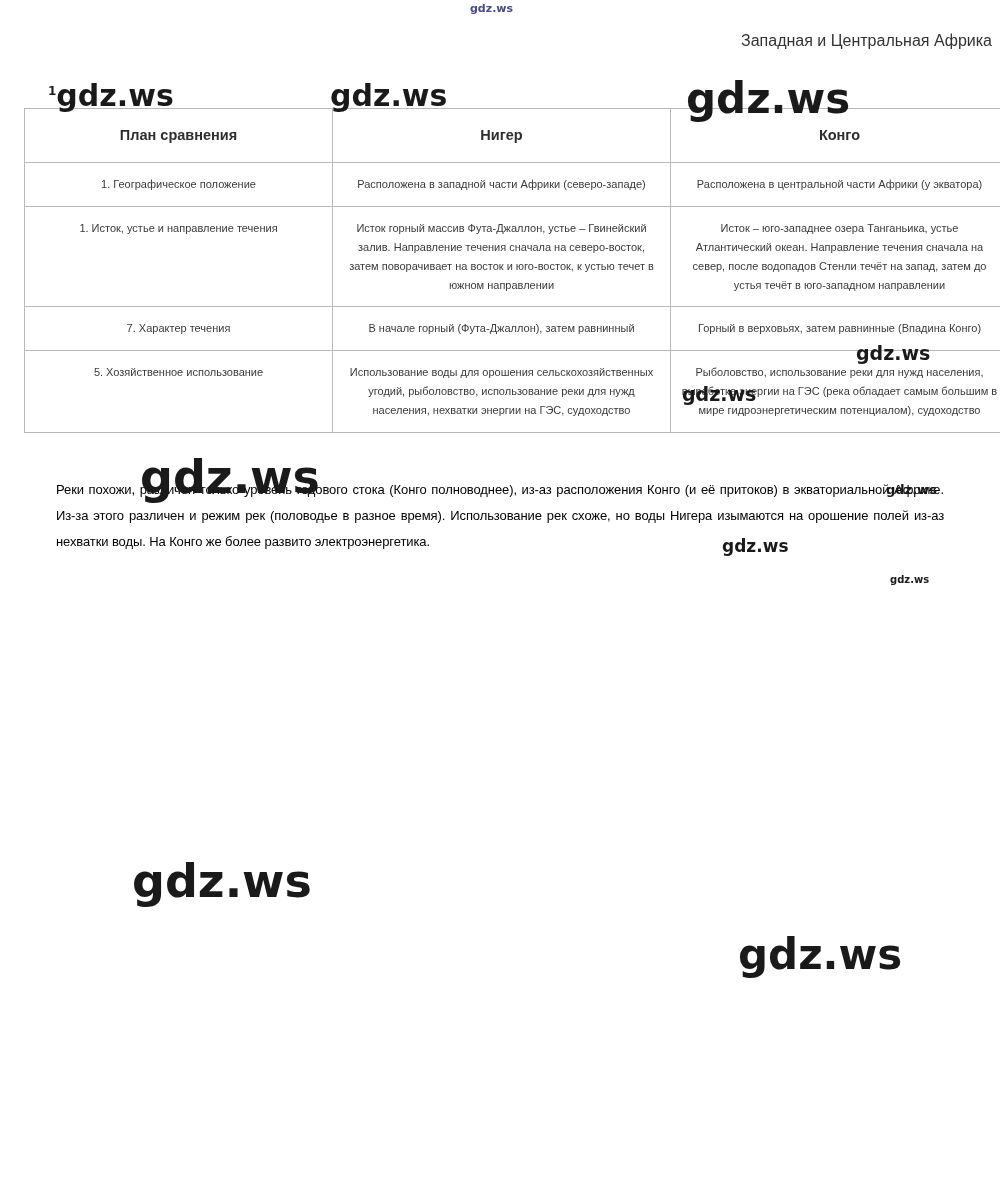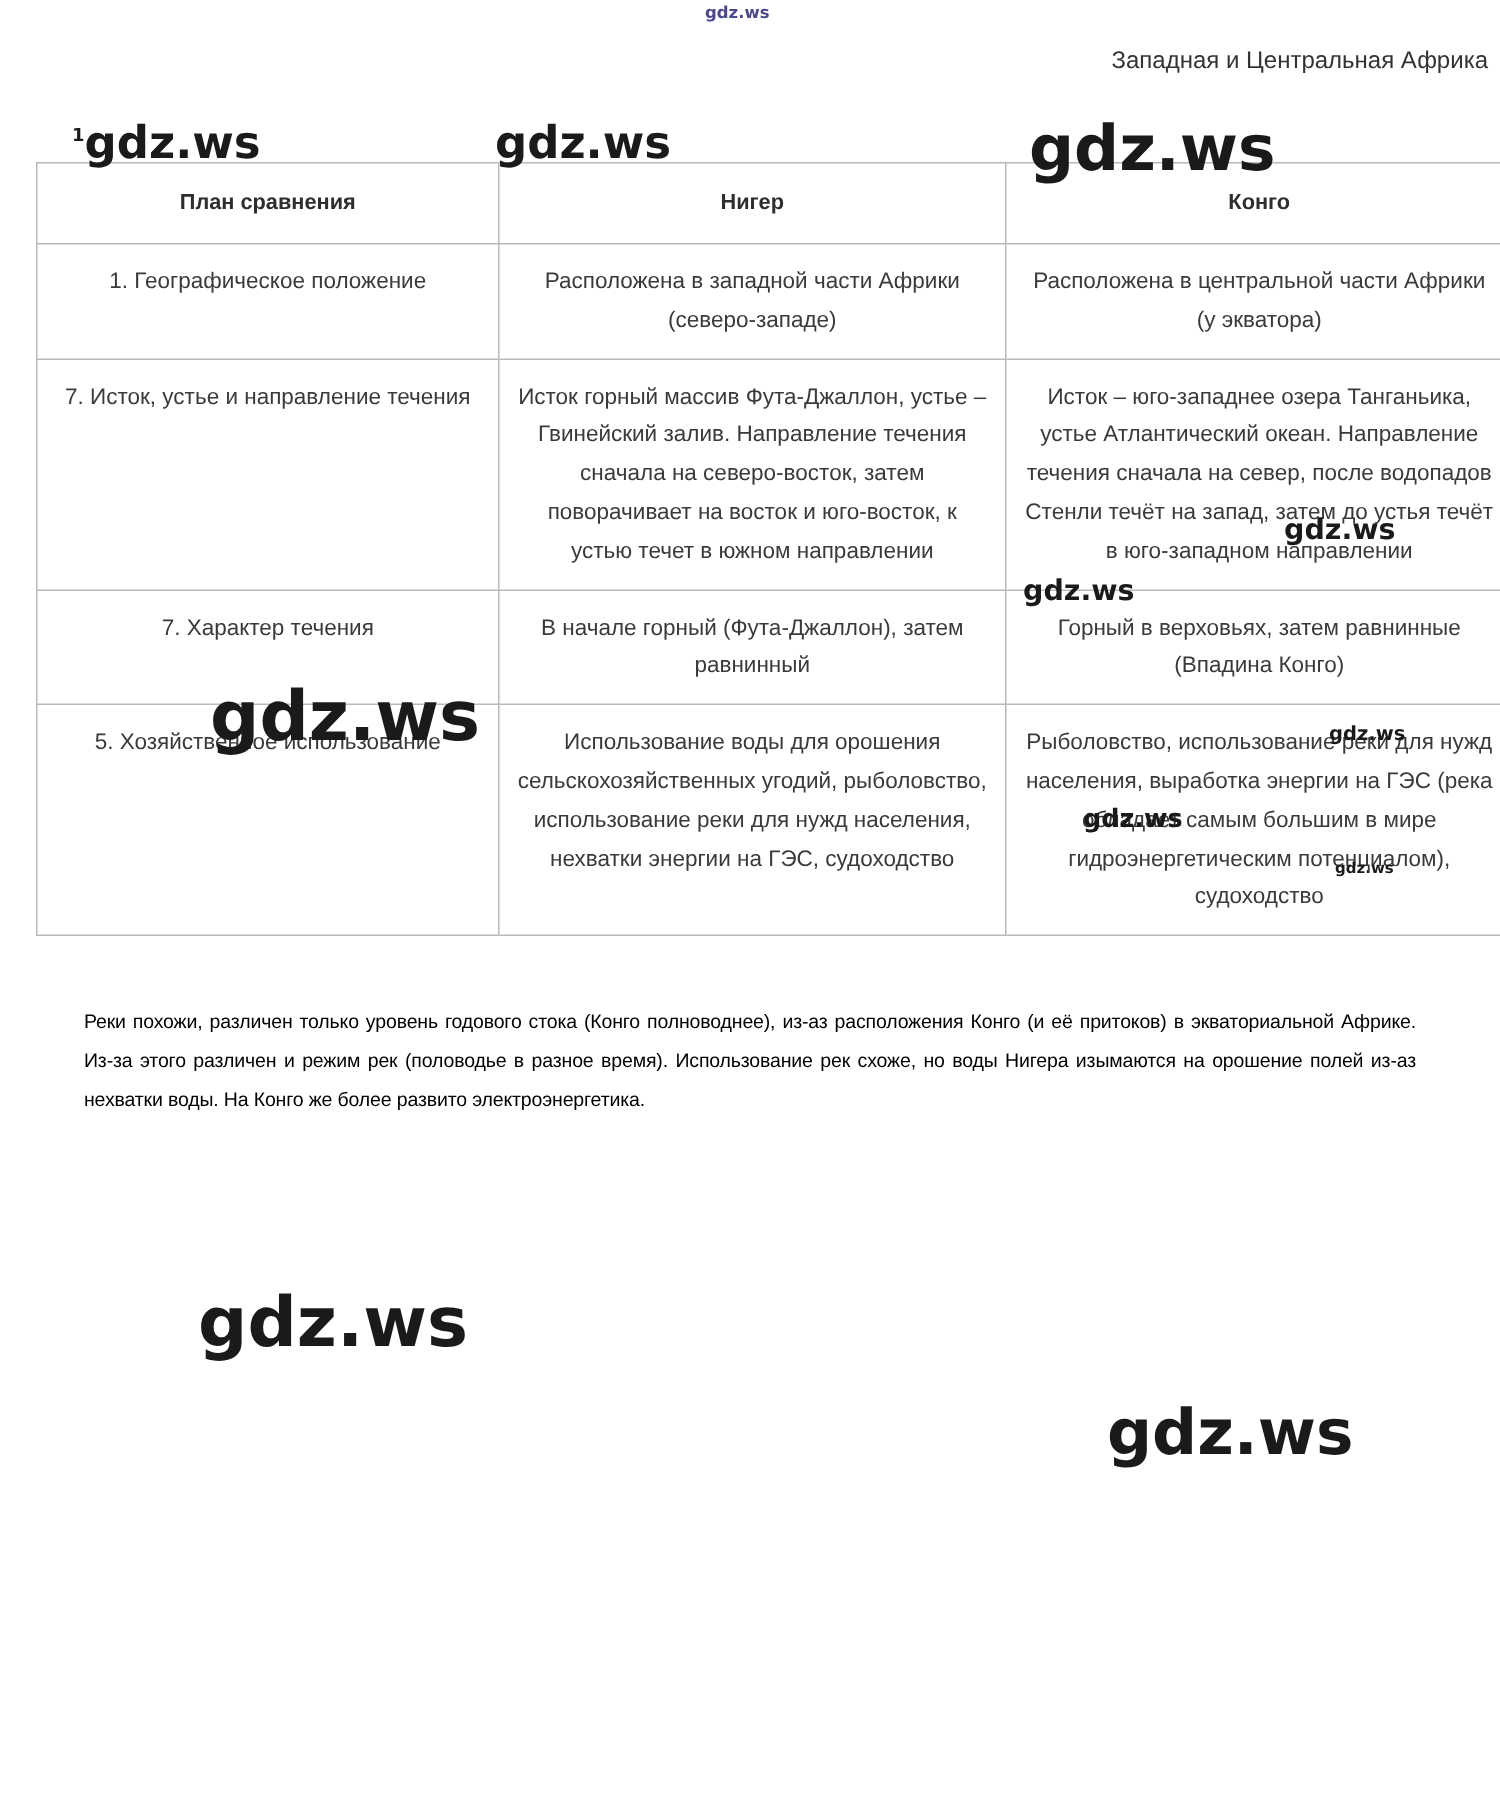--- a/index.html
+++ b/index.html
@@ -63,21 +63,21 @@
     border-collapse: collapse;
     width: 984px;
     margin-top: 52px;
     table-layout: fixed;
     margin-left: 16px;
   }
   table.cmp td, table.cmp th {
     border: 1px solid #b9b9b9;
     vertical-align: top;
     padding: 12px 10px;
-    font-size: 15px;
+    font-size: 11px;
     line-height: 1.72;
     text-align: center;
     color: #3a3a3a;
     font-weight: normal;
   }
   table.cmp thead th {
     font-weight: bold;
     font-size: 14.5px;
     padding-top: 14px;
     padding-bottom: 14px;
@@ -133,21 +133,21 @@
         <th>Конго</th>
       </tr>
     </thead>
     <tbody>
       <tr>
         <td>1. Географическое положение</td>
         <td>Расположена в западной части Африки (северо-западе)</td>
         <td>Расположена в центральной части Африки (у экватора)</td>
       </tr>
       <tr>
-        <td>7. Исток, устье и направление течения</td>
+        <td>1. Исток, устье и направление течения</td>
         <td>Исток горный массив Фута-Джаллон, устье – Гвинейский залив. Направление течения сначала на северо-восток, затем поворачивает на восток и юго-восток, к устью течет в южном направлении</td>
         <td>Исток – юго-западнее озера Танганьика, устье Атлантический океан. Направление течения сначала на север, после водопадов Стенли течёт на запад, затем до устья течёт в юго-западном направлении</td>
       </tr>
       <tr>
         <td>7. Характер течения</td>
         <td>В начале горный (Фута-Джаллон), затем равнинный</td>
         <td>Горный в верховьях, затем равнинные (Впадина Конго)</td>
       </tr>
       <tr>
         <td>5. Хозяйственное использование</td>

